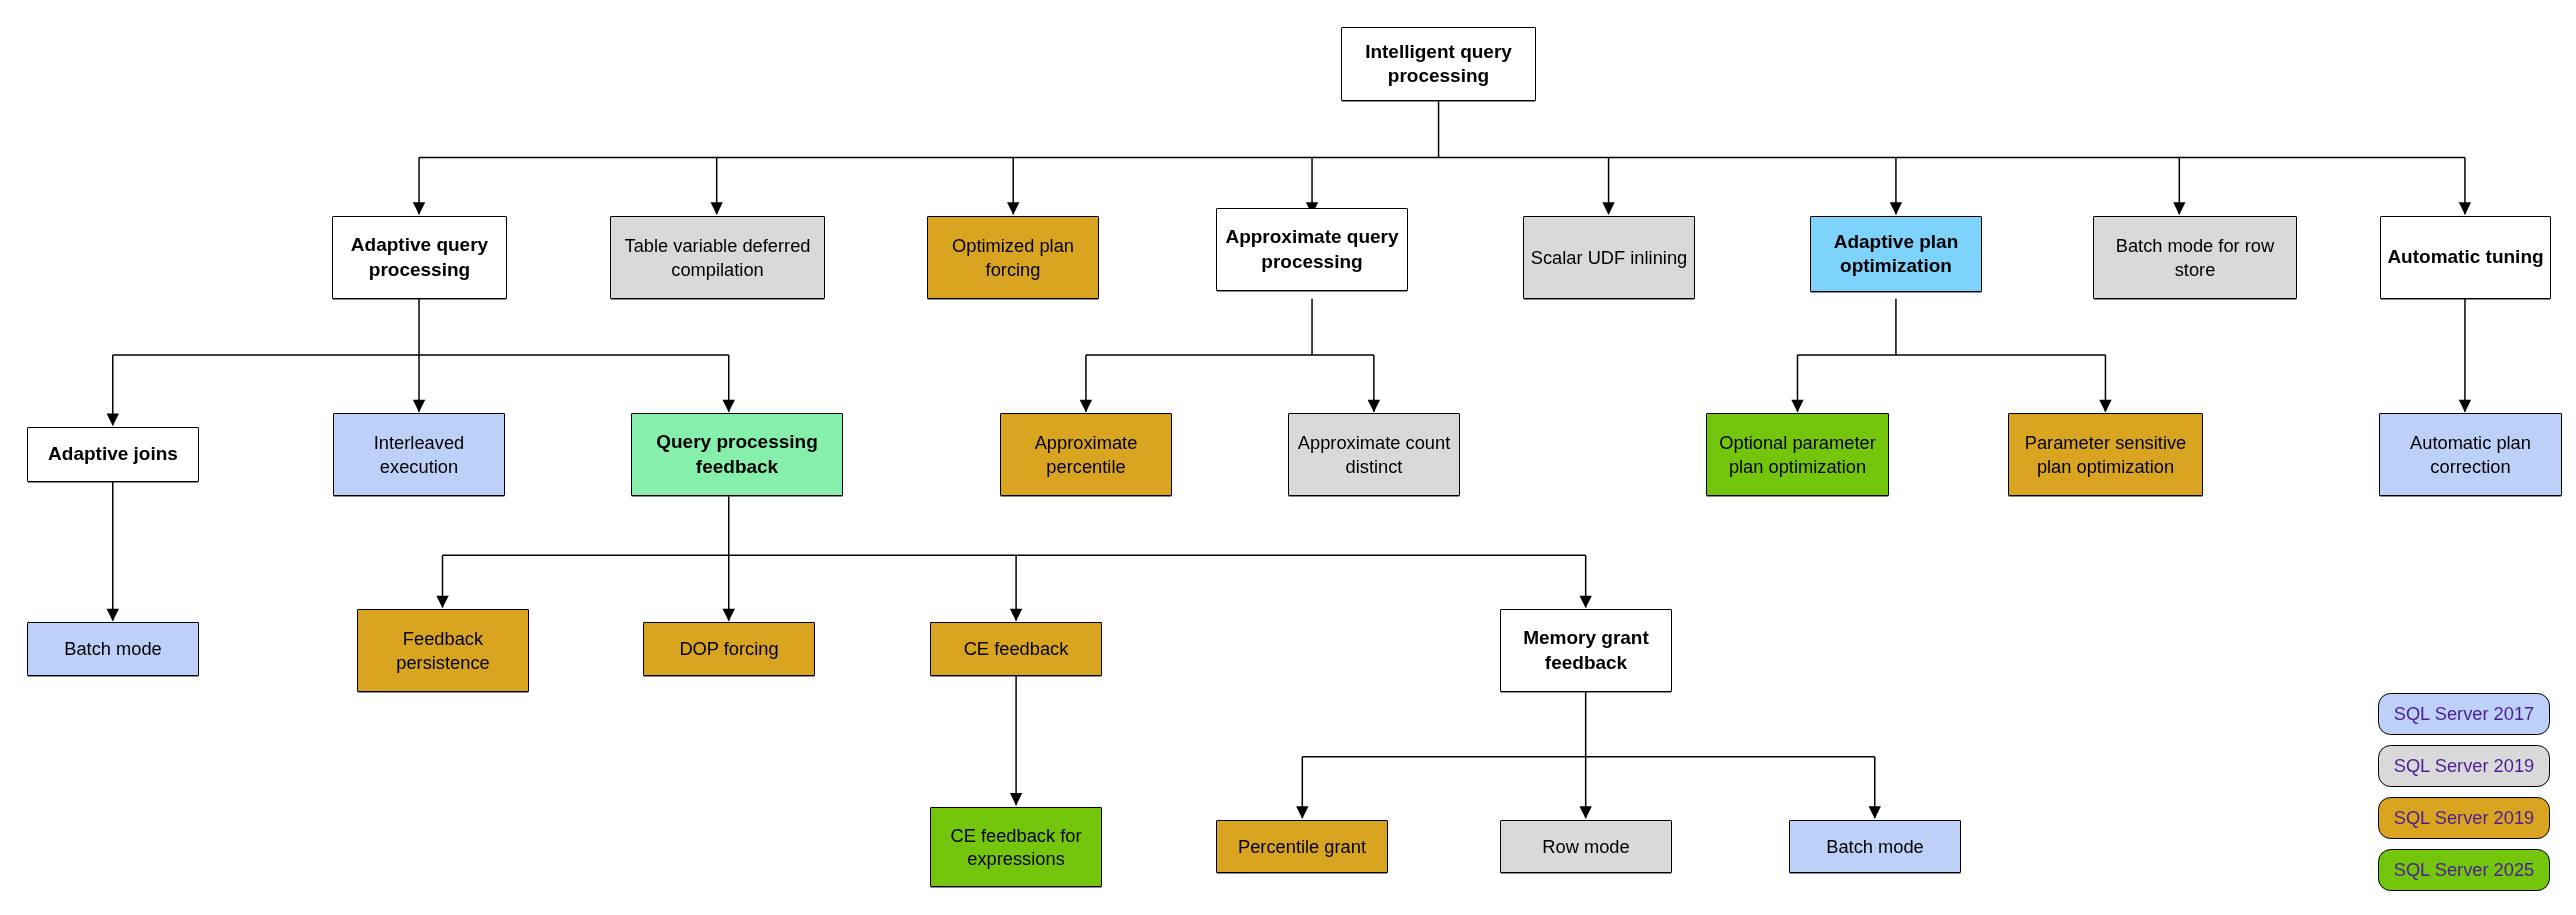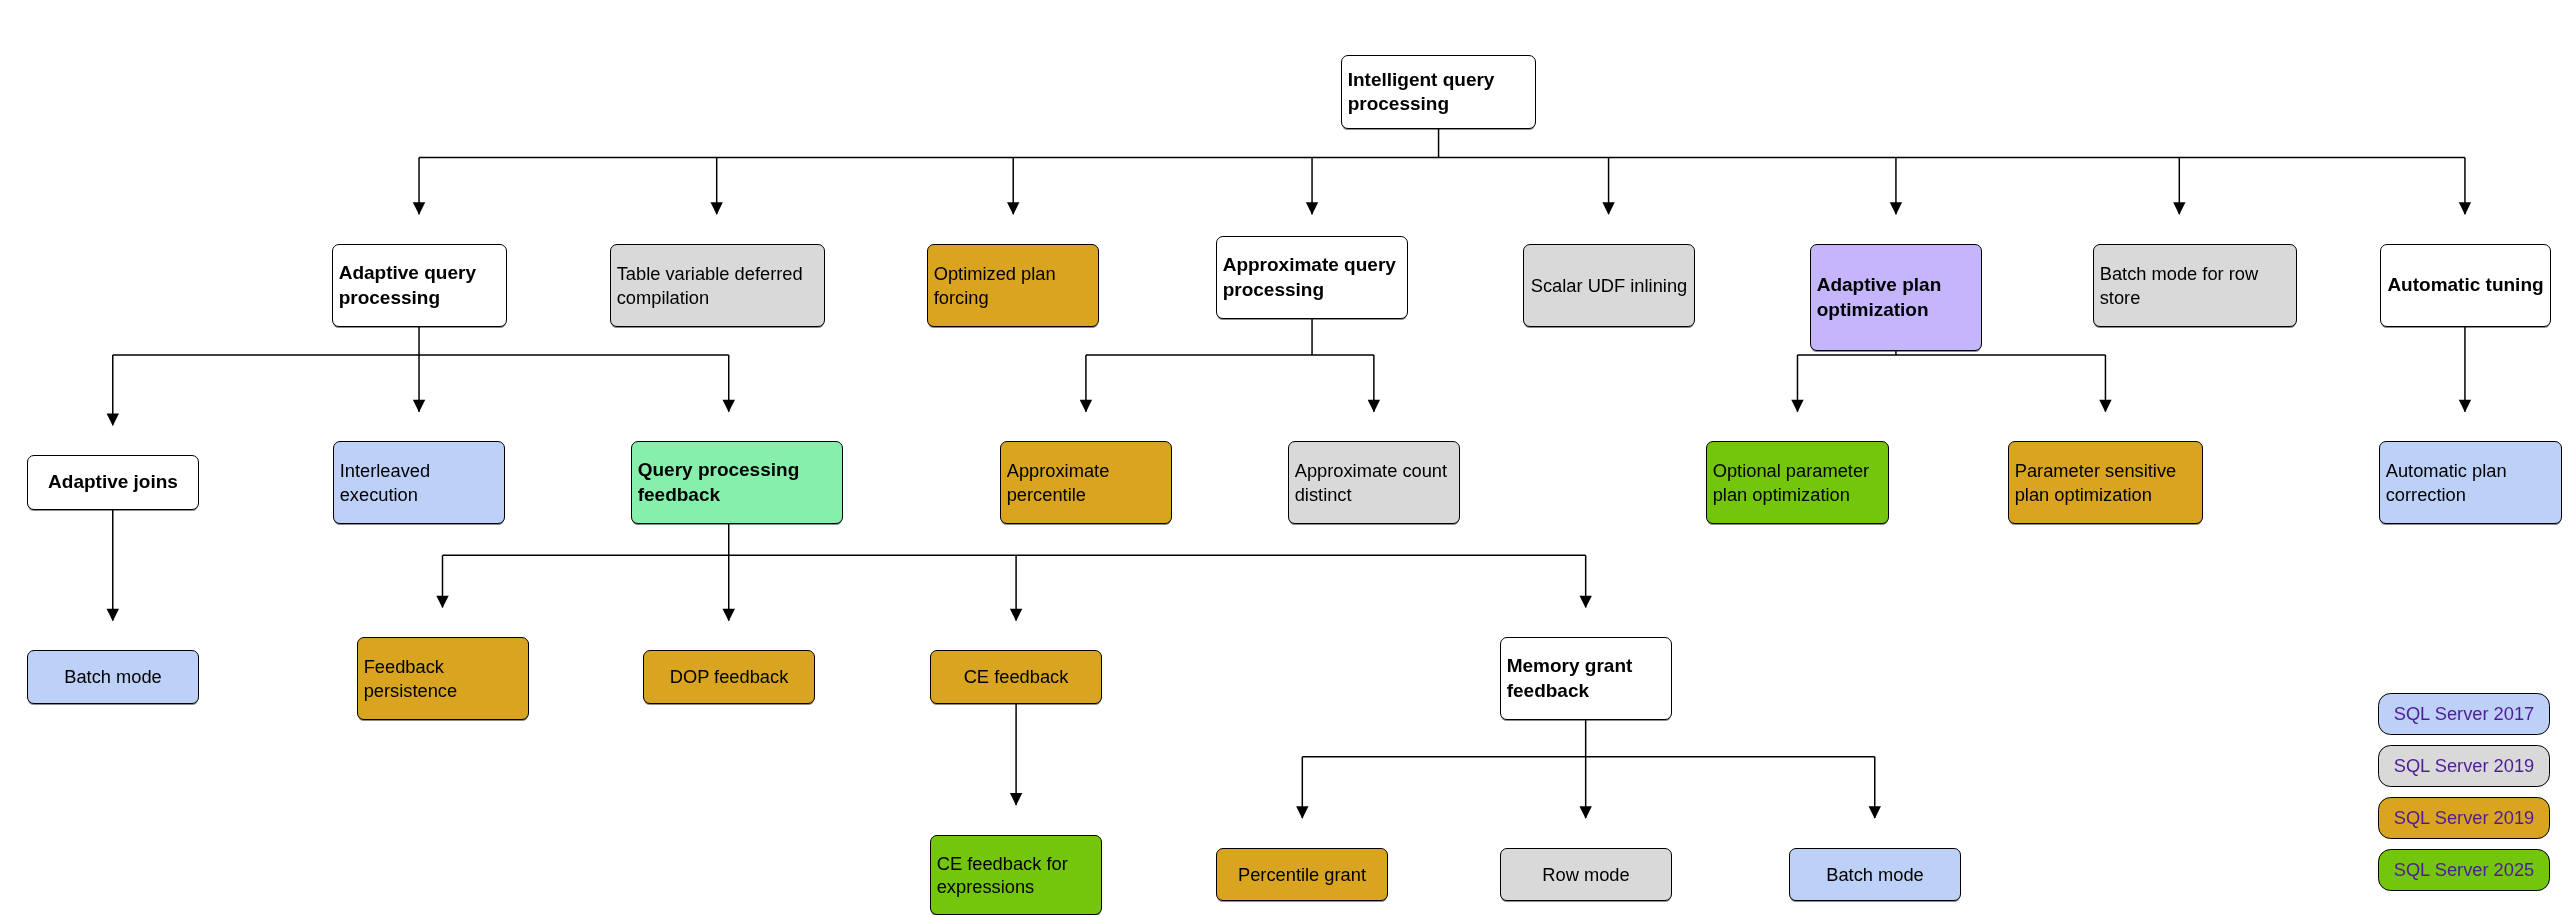--- a/index.html
+++ b/index.html
@@ -2,25 +2,24 @@
 <html style="font-size:9.2px"><head>
 <meta charset="utf-8">
 <style>
   html,body{margin:0;padding:0;background:#ffffff;}
   body{width:2576px;height:916px;position:relative;font-family:"Liberation Sans","DejaVu Sans",sans-serif;}
   .canvas{position:absolute;left:0;top:0;width:2576px;height:916px;}
   svg.wires{position:absolute;left:0;top:0;width:2576px;height:916px;}
   svg.wires path{stroke:#000;stroke-width:2.6;fill:none;}
   .node{
     position:absolute;display:flex;align-items:center;justify-content:center;
-    text-align:left;border:1.7px solid #000;border-radius:7px;
+    text-align:center;border:1.7px solid #000;border-radius:1px;
     font-size:18.3px;line-height:1.28;padding:2.3px 5.7px;box-sizing:border-box;
     background:#fff;color:#000;
     box-shadow:0 1.7px 0.6px -0.6px rgba(0,0,0,0.45);
-    margin-top:28px;
   }
   .cat{font-weight:bold;font-size:19px;}
   .legend-item{
     position:absolute;display:flex;align-items:center;justify-content:center;
     text-align:center;border:1.7px solid #000;border-radius:12.6px;
     font-size:18.3px;box-sizing:border-box;width:172px;height:42px;left:2378px;
     color:#4c1d95;
   }
 </style>
 </head>
@@ -82,36 +81,36 @@
     <path d="M3275 1322 V1429" marker-end="url(#arrow)"></path>
   </svg>
 
   <div class="node cat" style="left: 1341px; top: 27px; width: 195px; height: 74px; background-color: rgb(255, 255, 255);">Intelligent query processing</div>
 
   <div class="node" style="left: 610px; top: 216px; width: 215px; height: 83px; background-color: rgb(217, 217, 217);">Table variable deferred compilation</div>
   <div class="node cat" style="left: 332px; top: 216px; width: 175px; height: 83px; background-color: rgb(255, 255, 255);">Adaptive query processing</div>
   <div class="node" style="left: 927px; top: 216px; width: 172px; height: 83px; background-color: rgb(217, 165, 33);">Optimized plan forcing</div>
   <div class="node cat" style="left: 1216px; top: 208px; width: 192px; height: 83px; background-color: rgb(255, 255, 255);">Approximate query processing</div>
   <div class="node" style="left: 1523px; top: 216px; width: 172px; height: 83px; background-color: rgb(217, 217, 217);">Scalar UDF inlining</div>
-  <div class="node cat" style="left: 1810px; top: 216px; width: 172px; height: 107px; background-color: #c4b5fd;">Adaptive plan optimization</div>
+  <div class="node cat" style="left: 1810px; top: 216px; width: 172px; height: 76px; background-color: #7dd3fc;">Adaptive plan optimization</div>
   <div class="node" style="left: 2093px; top: 216px; width: 204px; height: 83px; background-color: rgb(217, 217, 217);">Batch mode for row store</div>
   <div class="node cat" style="left: 2380px; top: 216px; width: 171px; height: 83px; background-color: rgb(255, 255, 255);">Automatic tuning</div>
 
   <div class="node cat" style="left: 27px; top: 427px; width: 172px; height: 55px; background-color: rgb(255, 255, 255);">Adaptive joins</div>
   <div class="node" style="left: 333px; top: 413px; width: 172px; height: 83px; background-color: rgb(189, 208, 247);">Interleaved execution</div>
   <div class="node cat" style="left: 631px; top: 413px; width: 212px; height: 83px; background-color: #86efac;">Query processing feedback</div>
   <div class="node" style="left: 1000px; top: 413px; width: 172px; height: 83px; background-color: rgb(217, 165, 33);">Approximate percentile</div>
   <div class="node" style="left: 1288px; top: 413px; width: 172px; height: 83px; background-color: rgb(217, 217, 217);">Approximate count distinct</div>
   <div class="node" style="left: 1706px; top: 413px; width: 183px; height: 83px; background-color: rgb(116, 198, 13);">Optional parameter plan optimization</div>
   <div class="node" style="left: 2008px; top: 413px; width: 195px; height: 83px; background-color: rgb(217, 165, 33);">Parameter sensitive plan optimization</div>
   <div class="node" style="left: 2379px; top: 413px; width: 183px; height: 83px; background-color: rgb(189, 208, 247);">Automatic plan correction</div>
 
   <div class="node" style="left: 27px; top: 622px; width: 172px; height: 54px; background-color: rgb(189, 208, 247);">Batch mode</div>
   <div class="node" style="left: 357px; top: 609px; width: 172px; height: 83px; background-color: rgb(217, 165, 33);">Feedback persistence</div>
-  <div class="node" style="left: 643px; top: 622px; width: 172px; height: 54px; background-color: rgb(217, 165, 33);">DOP feedback</div>
+  <div class="node" style="left: 643px; top: 622px; width: 172px; height: 54px; background-color: rgb(217, 165, 33);">DOP forcing</div>
   <div class="node" style="left: 930px; top: 622px; width: 172px; height: 54px; background-color: rgb(217, 165, 33);">CE feedback</div>
   <div class="node cat" style="left: 1500px; top: 609px; width: 172px; height: 83px; background-color: rgb(255, 255, 255);">Memory grant feedback</div>
 
   <div class="node" style="left: 930px; top: 807px; width: 172px; height: 80px; background-color: rgb(116, 198, 13);">CE feedback for expressions</div>
   <div class="node" style="left: 1216px; top: 820px; width: 172px; height: 53px; background-color: rgb(217, 165, 33);">Percentile grant</div>
   <div class="node" style="left: 1500px; top: 820px; width: 172px; height: 53px; background-color: rgb(217, 217, 217);">Row mode</div>
   <div class="node" style="left: 1789px; top: 820px; width: 172px; height: 53px; background-color: rgb(189, 208, 247);">Batch mode</div>
 
   <div>
     <div class="legend-item" style="top: 693px; background-color: rgb(189, 208, 247);">SQL Server 2017</div>

